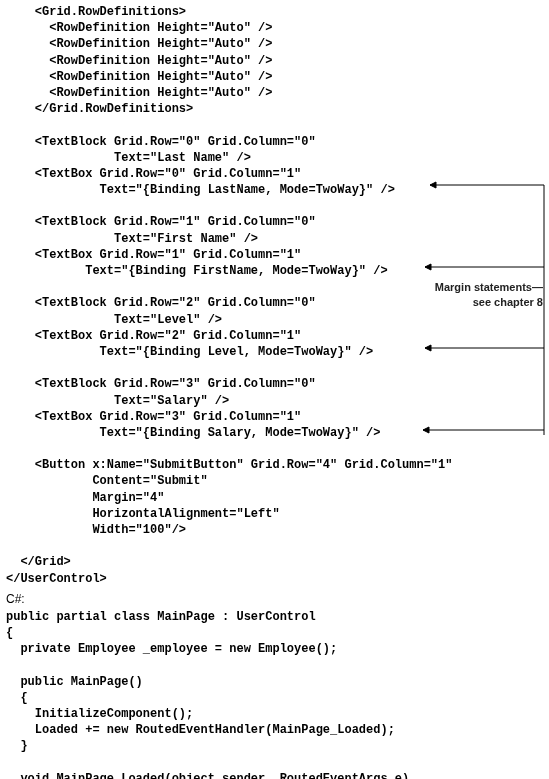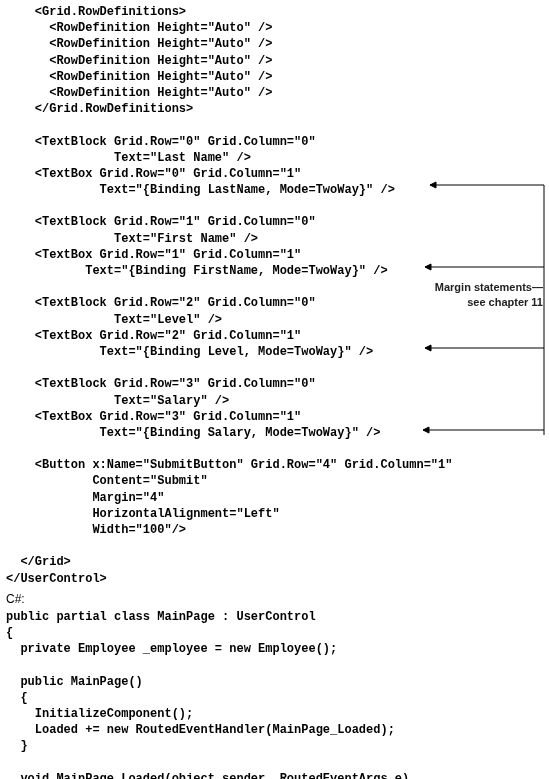--- a/index.html
+++ b/index.html
@@ -58,21 +58,21 @@
 <div class="page">
 
   <div class="code" id="xaml-block"><div class="code">    &lt;Grid.RowDefinitions&gt;</div><div class="code">      &lt;RowDefinition Height="Auto" /&gt;</div><div class="code">      &lt;RowDefinition Height="Auto" /&gt;</div><div class="code">      &lt;RowDefinition Height="Auto" /&gt;</div><div class="code">      &lt;RowDefinition Height="Auto" /&gt;</div><div class="code">      &lt;RowDefinition Height="Auto" /&gt;</div><div class="code">    &lt;/Grid.RowDefinitions&gt;</div><div class="code">&nbsp;</div><div class="code">    &lt;TextBlock Grid.Row="0" Grid.Column="0"</div><div class="code">               Text="Last Name" /&gt;</div><div class="code">    &lt;TextBox Grid.Row="0" Grid.Column="1"</div><div class="code">             Text="{Binding LastName, Mode=TwoWay}" /&gt;</div><div class="code">&nbsp;</div><div class="code">    &lt;TextBlock Grid.Row="1" Grid.Column="0"</div><div class="code">               Text="First Name" /&gt;</div><div class="code">    &lt;TextBox Grid.Row="1" Grid.Column="1"</div><div class="code">           Text="{Binding FirstName, Mode=TwoWay}" /&gt;</div><div class="code">&nbsp;</div><div class="code">    &lt;TextBlock Grid.Row="2" Grid.Column="0"</div><div class="code">               Text="Level" /&gt;</div><div class="code">    &lt;TextBox Grid.Row="2" Grid.Column="1"</div><div class="code">             Text="{Binding Level, Mode=TwoWay}" /&gt;</div><div class="code">&nbsp;</div><div class="code">    &lt;TextBlock Grid.Row="3" Grid.Column="0"</div><div class="code">               Text="Salary" /&gt;</div><div class="code">    &lt;TextBox Grid.Row="3" Grid.Column="1"</div><div class="code">             Text="{Binding Salary, Mode=TwoWay}" /&gt;</div><div class="code">&nbsp;</div><div class="code">    &lt;Button x:Name="SubmitButton" Grid.Row="4" Grid.Column="1"</div><div class="code">            Content="Submit"</div><div class="code">            Margin="4"</div><div class="code">            HorizontalAlignment="Left"</div><div class="code">            Width="100"/&gt;</div><div class="code">&nbsp;</div><div class="code">  &lt;/Grid&gt;</div><div class="code">&lt;/UserControl&gt;</div></div>
 
   <div class="section-label">C#:</div>
 
   <div class="code" id="csharp-block"><div class="code">public partial class MainPage : UserControl</div><div class="code">{</div><div class="code">  private Employee _employee = new Employee();</div><div class="code">&nbsp;</div><div class="code">  public MainPage()</div><div class="code">  {</div><div class="code">    InitializeComponent();</div><div class="code">    Loaded += new RoutedEventHandler(MainPage_Loaded);</div><div class="code">  }</div><div class="code">&nbsp;</div><div class="code">  void MainPage_Loaded(object sender, RoutedEventArgs e)</div></div>
 
   <div class="annotation">
     <span class="l1">Margin statements</span><br>
-    <span>see chapter 11</span>
+    <span>see chapter 8</span>
   </div>
 
   <svg class="leaders" viewBox="0 0 549 779" width="549" height="779">
 
     <line x1="544" y1="185" x2="544" y2="435" stroke="#000" stroke-width="1"></line>
 
     <g stroke="#000" stroke-width="1" fill="#000">
 
       <line x1="544" y1="185" x2="430" y2="185"></line>
       <polygon points="430,185 436,182 436,188"></polygon>

